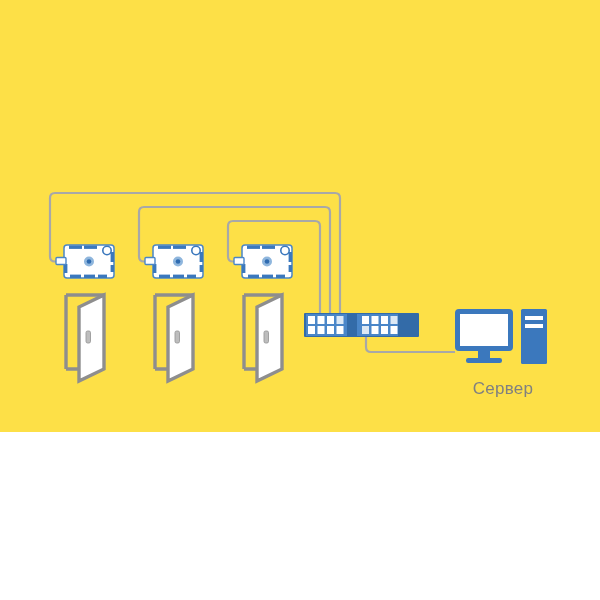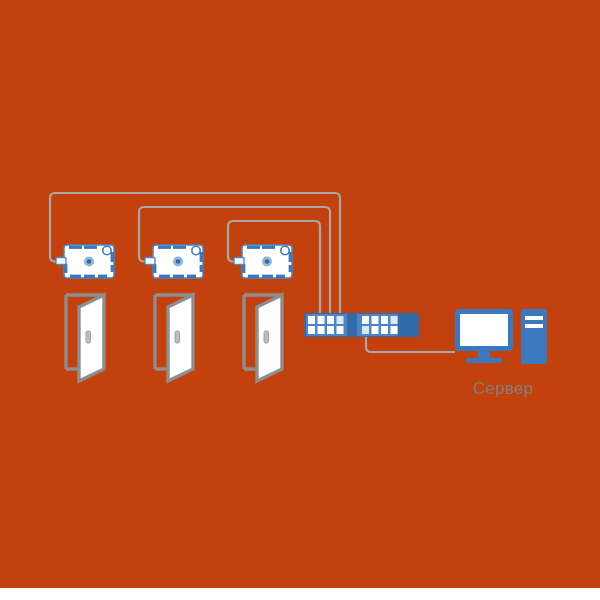--- a/index.html
+++ b/index.html
@@ -10,22 +10,22 @@
   }
   body {
     width: 600px;
     height: 600px;
     font-family: "Liberation Sans", sans-serif;
     overflow: hidden;
   }
   #diagram-root {
     position: relative;
     width: 600px;
-    height: 588px;
-    background: #c2410c;
+    height: 432px;
+    background: #fde047;
   }
   #topology-svg {
     display: block;
     width: 600px;
     height: 600px;
   }
   .cable {
     fill: none;
     stroke: #a8a8a8;
     stroke-width: 2.2;

